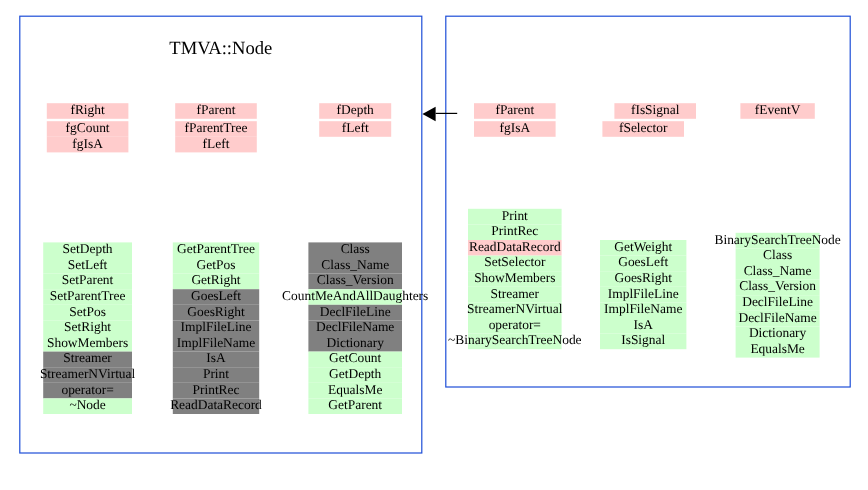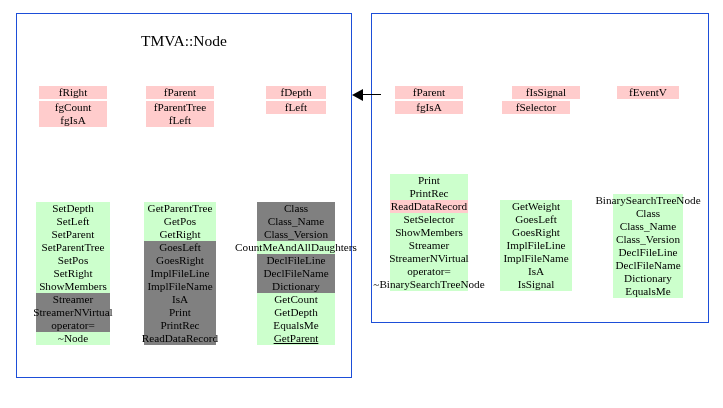--- a/index.html
+++ b/index.html
@@ -237,21 +237,21 @@
       <span class="txt">GetCount</span>
     </div>
     <div class="cell" style="left: 179px; top: 292px; width: 200px;">
       <span class="box green" style="left: 61px; width: 78px;"></span>
       <span class="txt">GetDepth</span>
     </div>
     <div class="cell" style="left: 179px; top: 305px; width: 200px;">
       <span class="box green" style="left: 61px; width: 78px;"></span>
       <span class="txt">EqualsMe</span>
     </div>
-    <div class="cell" style="left: 179px; top: 318px; width: 200px; text-decoration: underline;">
+    <div class="cell" style="left: 179px; top: 318px; width: 200px;">
       <span class="box green" style="left: 61px; width: 78px;"></span>
       <span class="txt">GetParent</span>
     </div>
   </div>
 
 <div class="panel" id="panel-bstn">
   <div></div>
   <div></div>
 <div class="cell" style="left: -43px; top: 72px; width: 200px;">
       <span class="box pink" style="left: 66px; width: 68px;"></span>

